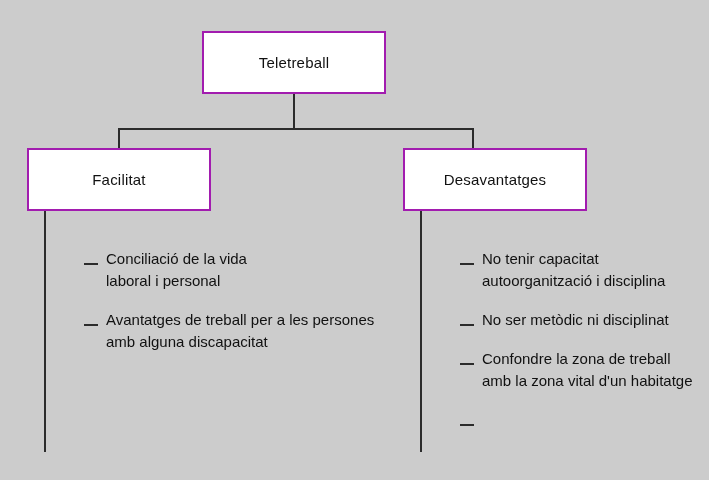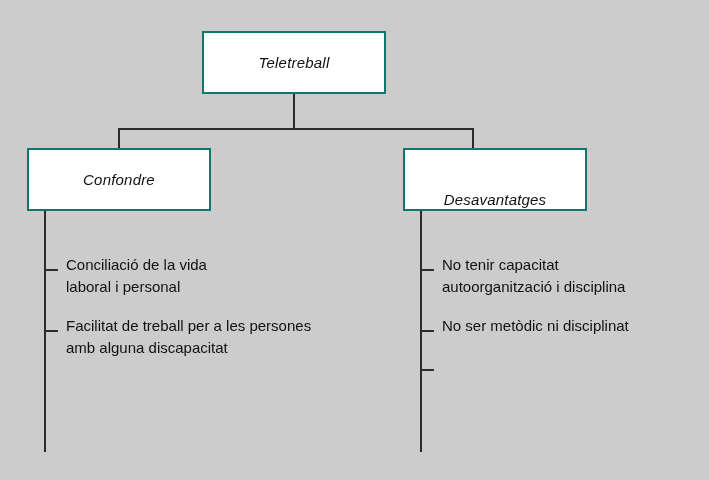--- a/index.html
+++ b/index.html
@@ -15,27 +15,26 @@
   }
   #diagram {
     position: relative;
     width: 709px;
     height: 480px;
     background: #cccccc;
   }
   .node-box {
     position: absolute;
     background: #ffffff;
-    border: 2px solid #0f766e;
+    border: 2px solid #a21caf;
     box-sizing: border-box;
     display: flex;
     align-items: center;
     justify-content: center;
     color: #111111;
-    font-style: italic;
   }
   .node-label {
     font-size: 15px;
     line-height: 1.2;
     letter-spacing: 0.2px;
     color: #111111;
     white-space: nowrap;
   }
   #root-box {
     left: 202px;
@@ -47,21 +46,20 @@
     left: 27px;
     top: 148px;
     width: 184px;
     height: 63px;
   }
   #branch-box-right {
     left: 403px;
     top: 148px;
     width: 184px;
     height: 63px;
-    align-items: flex-end;
   }
 
   
   .line {
     position: absolute;
     background: #2b2b2b;
   }
   .line-v { width: 2px; }
   .line-h { height: 2px; }
 
@@ -92,21 +90,22 @@
   }
   #spine-right {
     left: 420px;
     top: 211px;
     height: 241px;
   }
 
   
   .leaf-list {
     position: absolute;
-    top: 254px;
+    top: 248px;
+    padding-left: 40px;
   }
   #leaf-list-left { left: 44px; width: 350px; }
   #leaf-list-right { left: 420px; width: 285px; }
 
   .leaf-item {
     position: relative;
     padding-left: 22px;
     margin-bottom: 17px;
   }
   .leaf-tick {
@@ -132,56 +131,58 @@
   <div class="node-box" id="root-box">
     <span class="node-label">Teletreball</span>
   </div>
 
   <div class="line line-v" id="trunk-stem"></div>
   <div class="line line-h" id="trunk-bar"></div>
   <div class="line line-v" id="trunk-drop-left"></div>
   <div class="line line-v" id="trunk-drop-right"></div>
 
   <div class="node-box" id="branch-box-left">
-    <span class="node-label">Confondre</span>
+    <span class="node-label">Facilitat</span>
   </div>
   <div class="node-box" id="branch-box-right">
     <span class="node-label">Desavantatges</span>
   </div>
 
   <div class="line line-v" id="spine-left"></div>
   <div class="line line-v" id="spine-right"></div>
 
   <div class="leaf-list" id="leaf-list-left">
     <div class="leaf-item">
       <span class="leaf-tick"></span>
       <span class="leaf-text">Conciliació de la vida
 laboral i personal</span>
     </div>
     <div class="leaf-item">
       <span class="leaf-tick"></span>
     </div>
     <div class="leaf-item">
       <span class="leaf-tick"></span>
-      <span class="leaf-text">Facilitat de treball per a les persones
+      <span class="leaf-text">Avantatges de treball per a les persones
 amb alguna discapacitat</span>
     </div>
   </div>
 
   <div class="leaf-list" id="leaf-list-right">
     <div class="leaf-item">
       <span class="leaf-tick"></span>
       <span class="leaf-text">No tenir capacitat
 autoorganització i disciplina</span>
     </div>
     <div class="leaf-item">
       <span class="leaf-tick"></span>
       <span class="leaf-text">No ser metòdic ni disciplinat</span>
     </div>
     <div class="leaf-item">
       <span class="leaf-tick"></span>
+      <span class="leaf-text">Confondre la zona de treball
+amb la zona vital d'un habitatge</span>
     </div>
     <div class="leaf-item">
       <span class="leaf-tick"></span>
     </div>
   </div>
 
 </div>
 
 </body></html>

